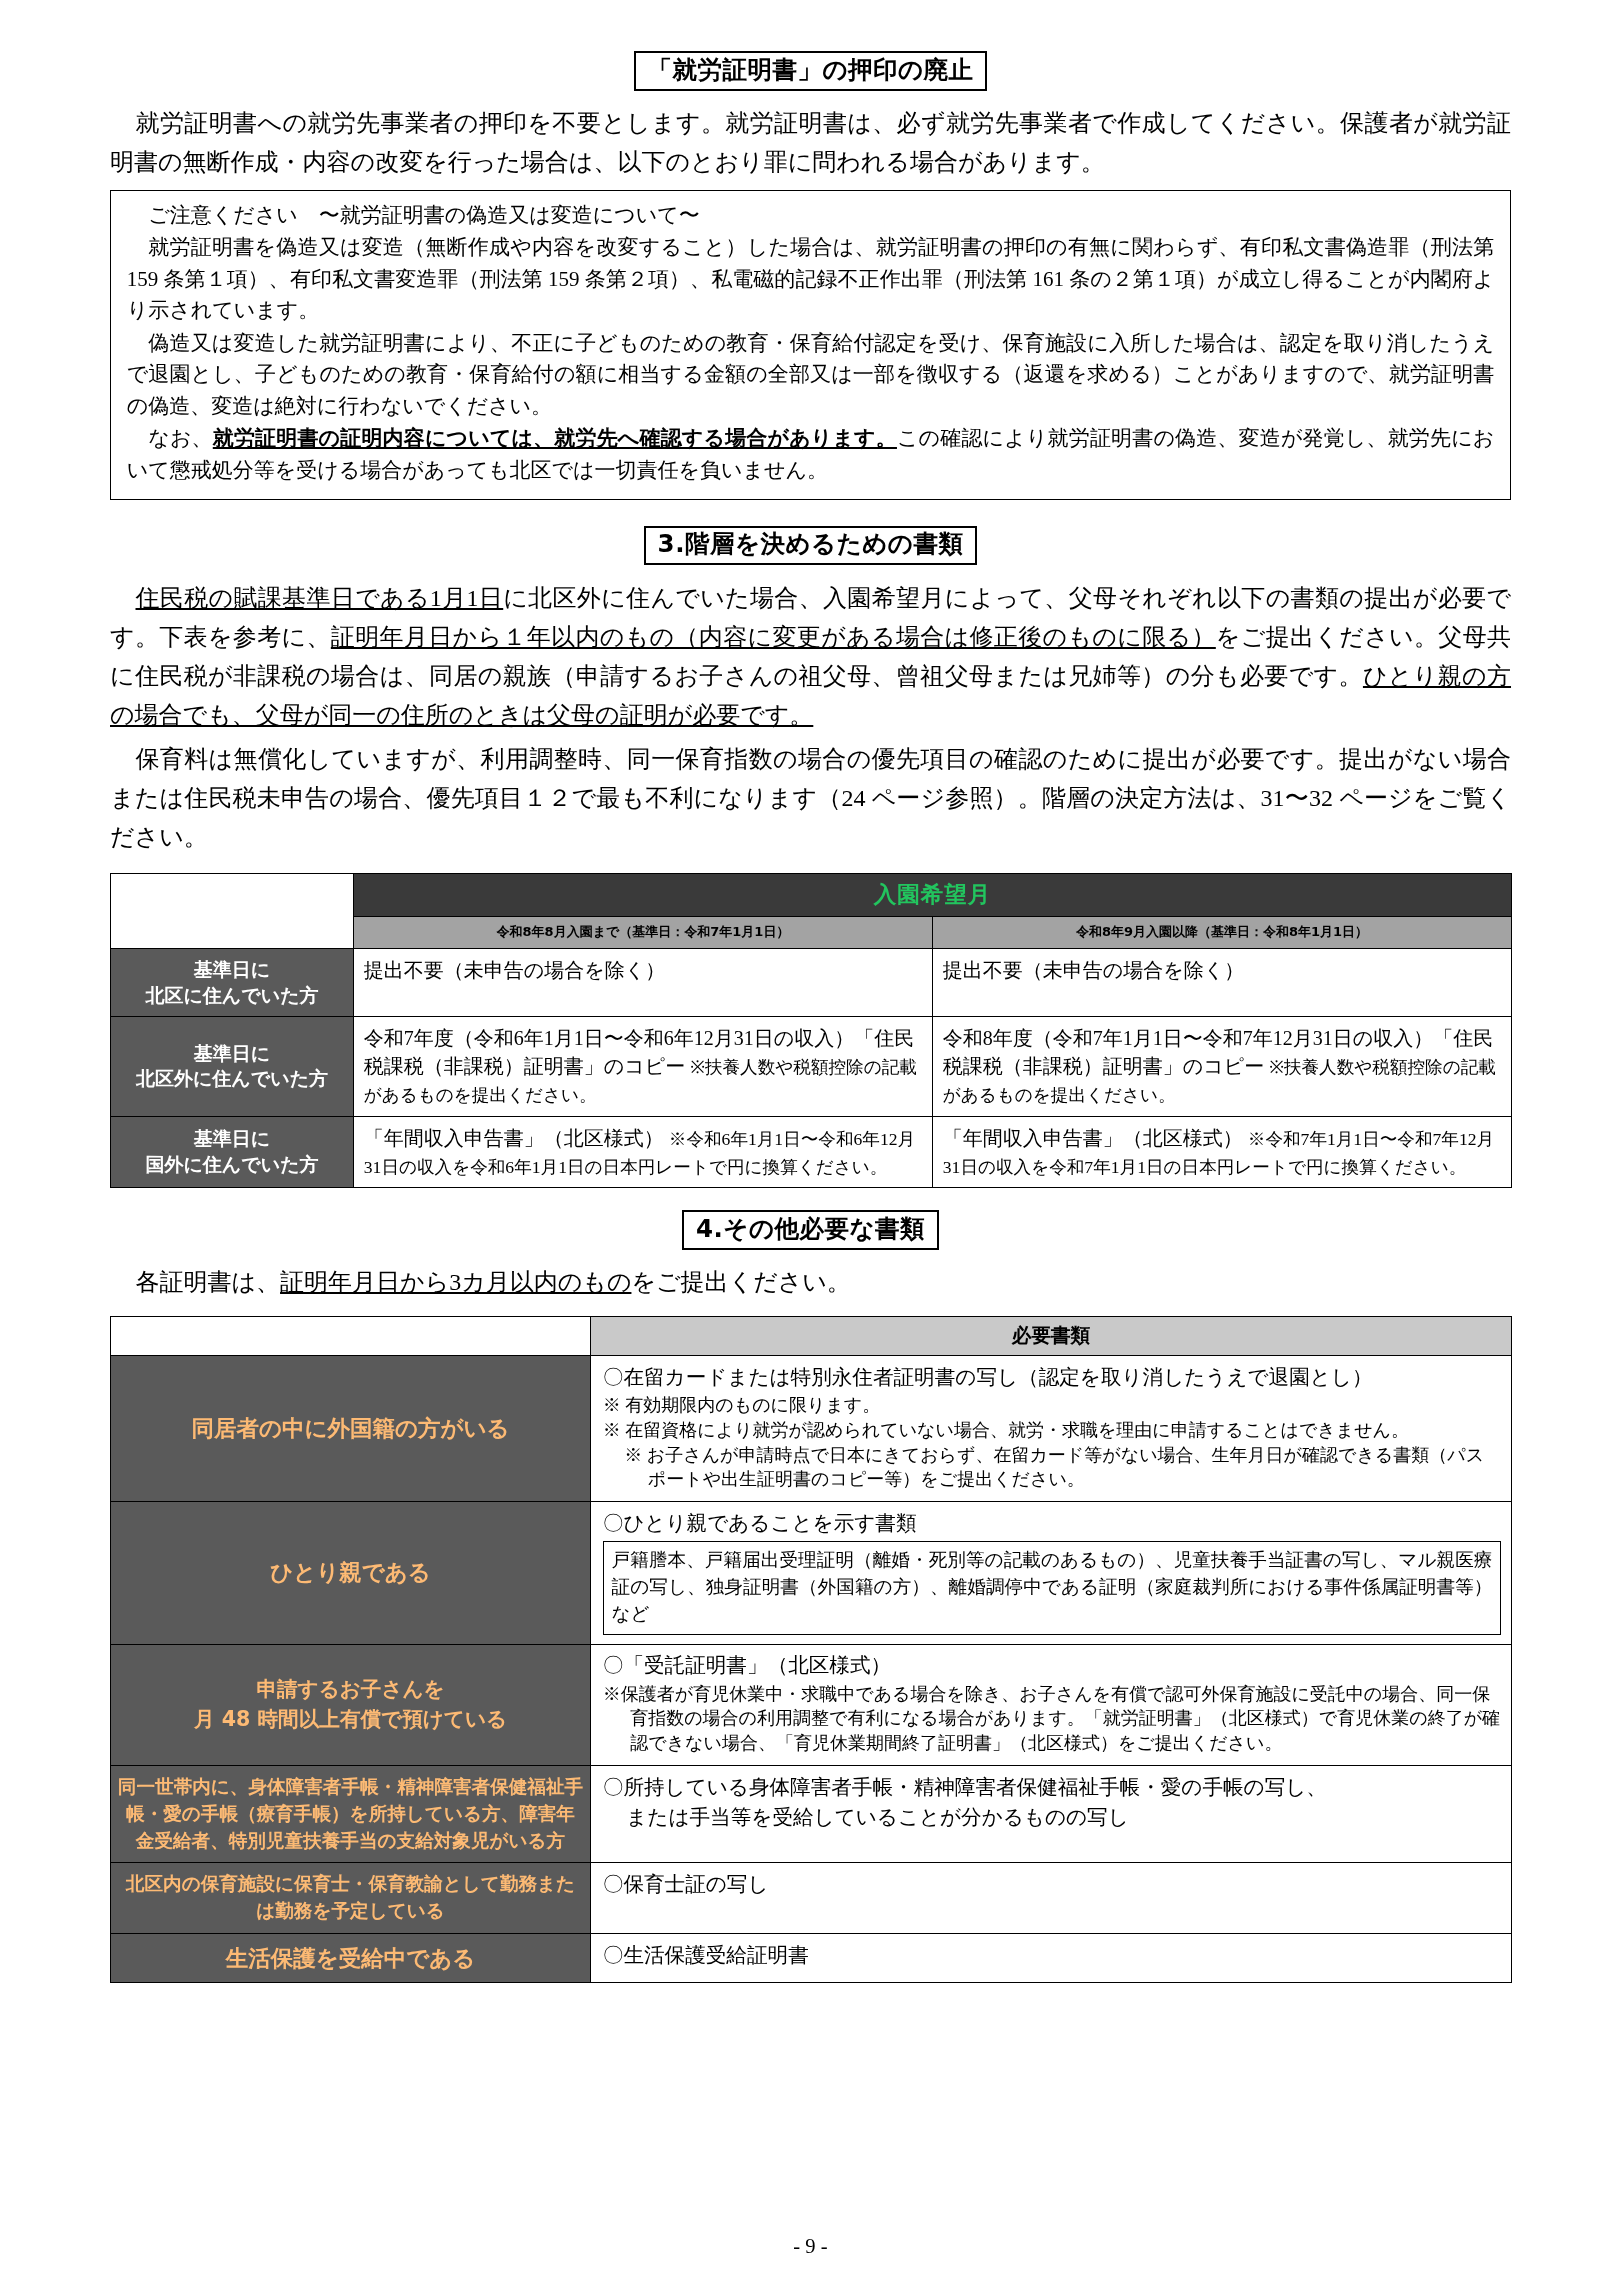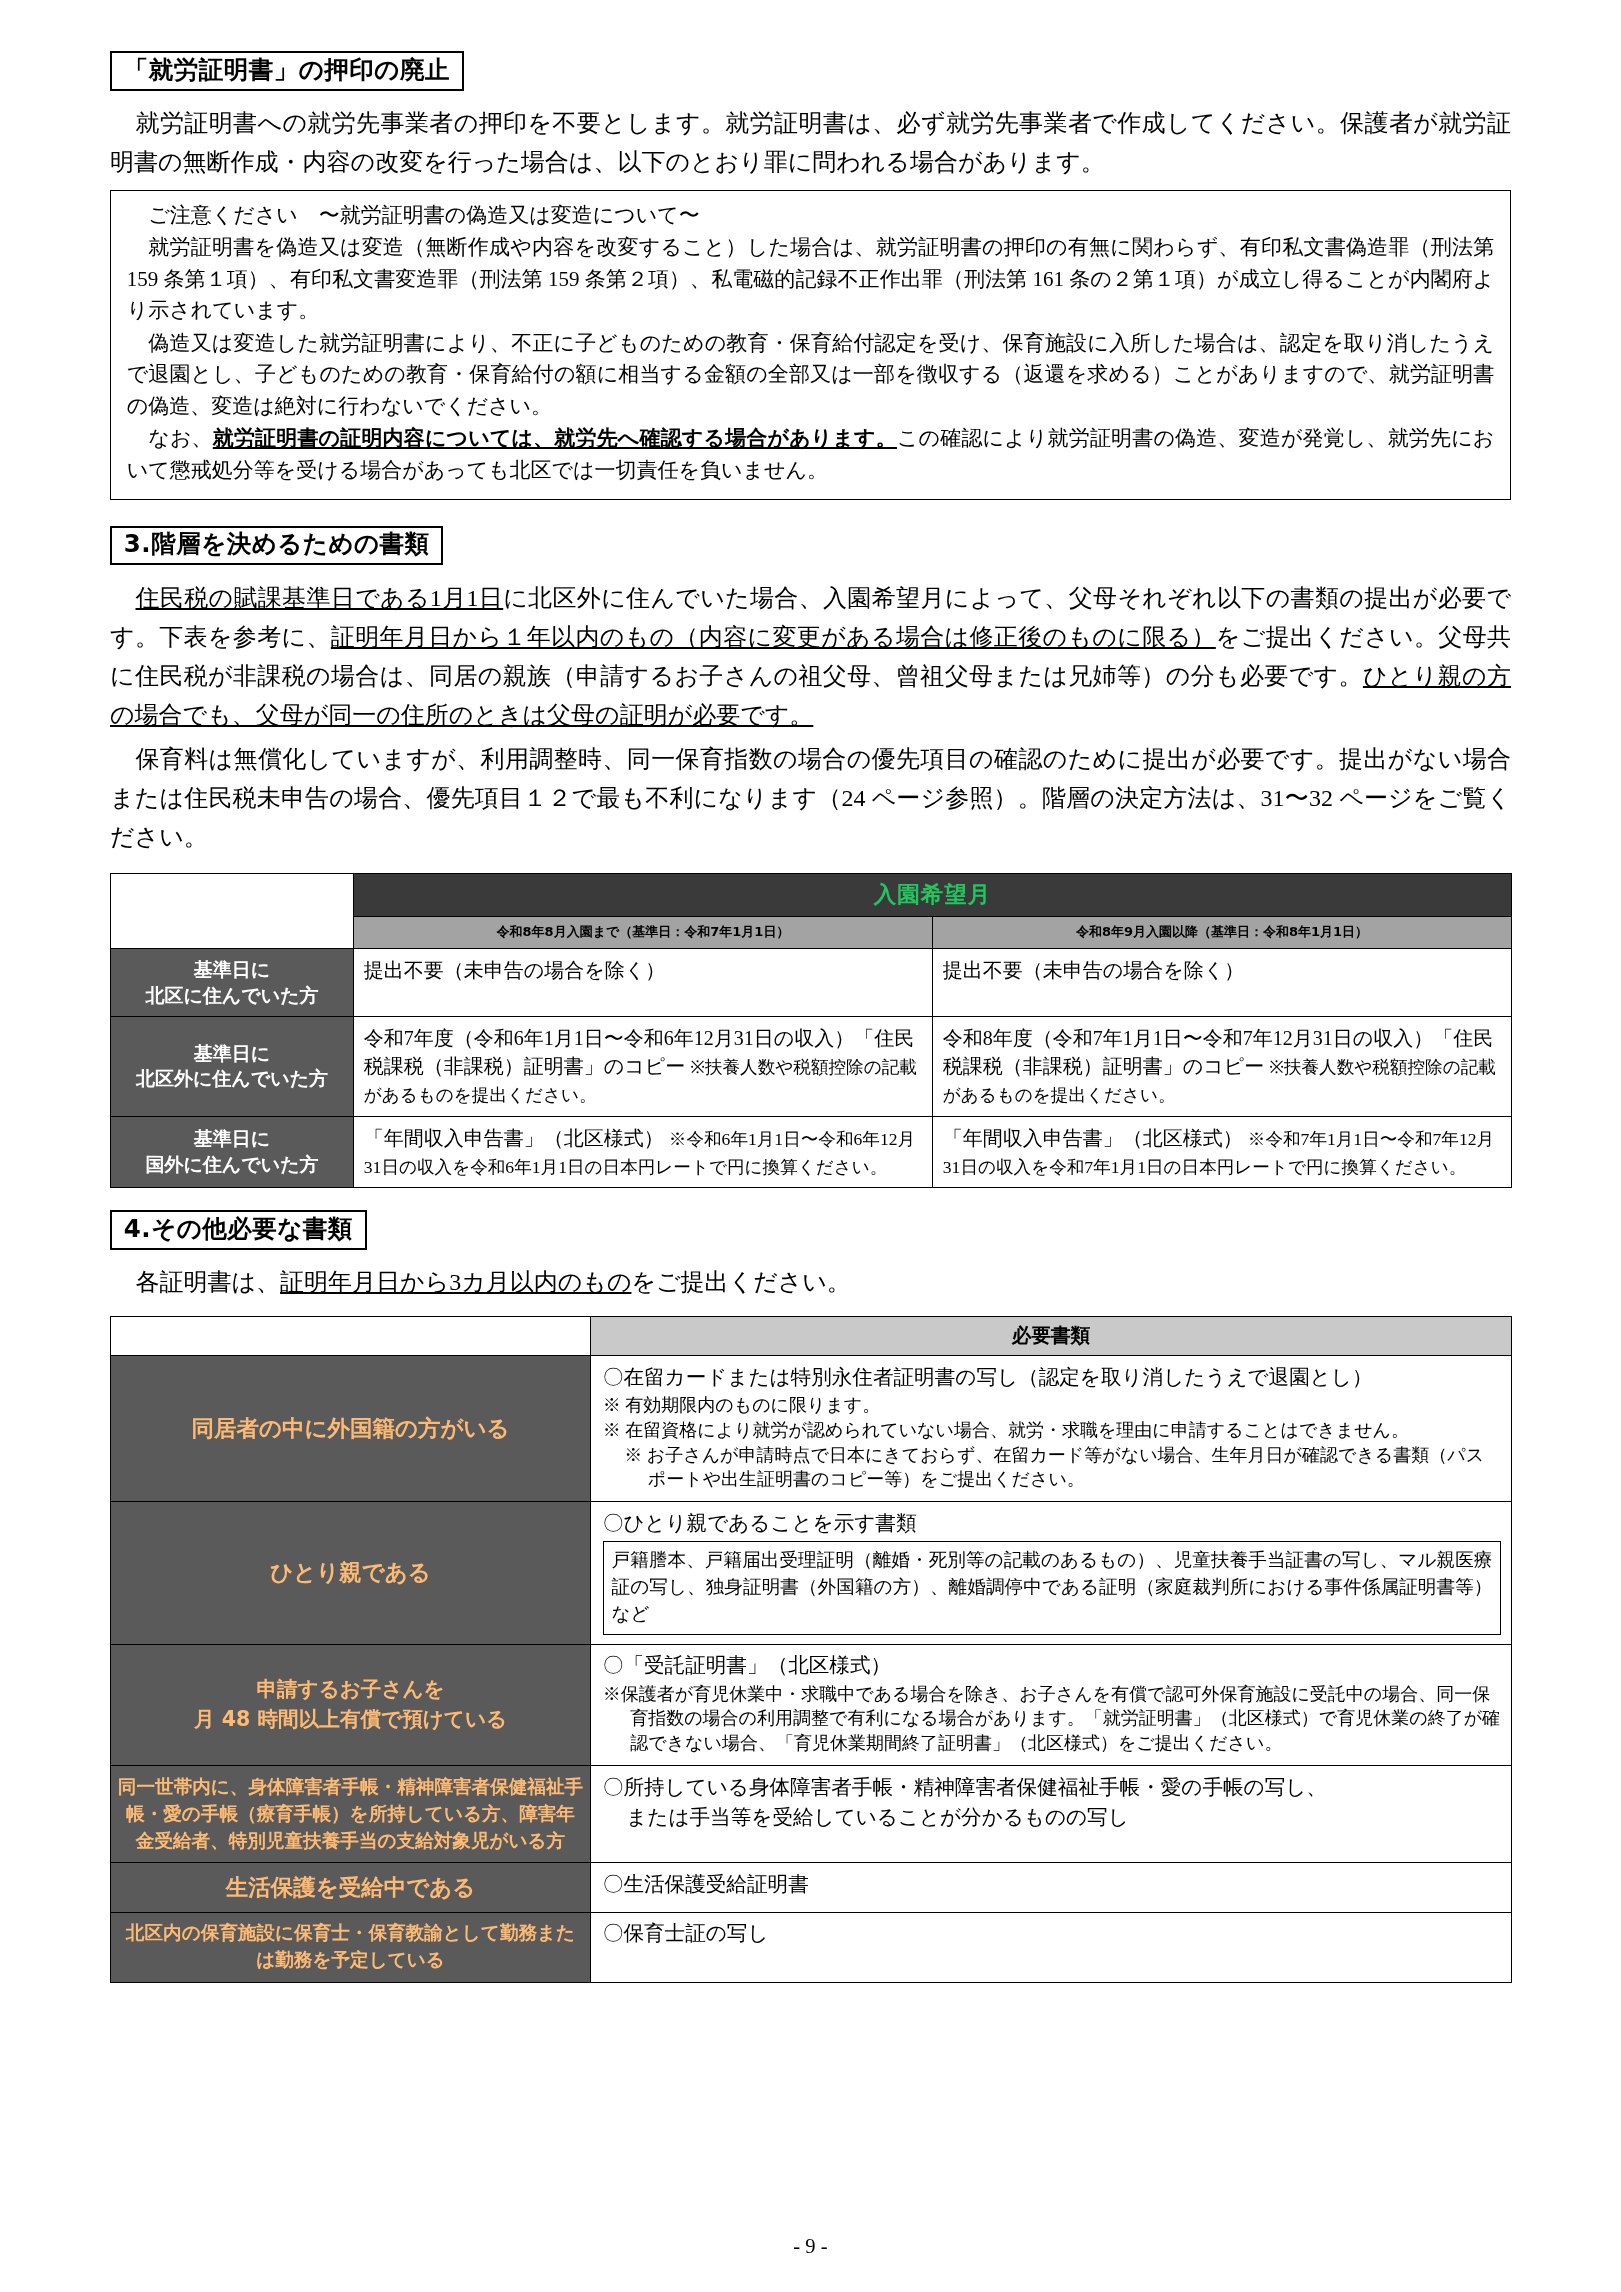--- a/index.html
+++ b/index.html
@@ -36,21 +36,21 @@
     position: relative;
   }
   .sec-head::after {
     content: "";
     position: absolute;
     left: 3.9px; right: -4.9px; top: 4.9px; bottom: -4.9px;
     border-right: 2px solid #000;
     border-bottom: 2px solid #000;
     z-index: -1;
   }
-  .sec-head-wrap { margin-bottom: 13.7px; }
+  .sec-head-wrap { margin-bottom: 13.7px; text-align: center; }
 
   p.body {
     font-size: 24px;
     line-height: 1.62;
     margin: 0 0 5.9px 0;
     text-align: justify;
   }
   .indent { text-indent: 25.5px; }
   .u { text-decoration: underline; }
 
@@ -311,30 +311,30 @@
 
     <tr>
       <td class="cond sm">同一世帯内に、身体障害者手帳・精神障害者保健福祉手帳・愛の手帳（療育手帳）を所持している方、障害年金受給者、特別児童扶養手当の支給対象児がいる方</td>
       <td class="docs">
         <span class="lead">〇所持している身体障害者手帳・精神障害者保健福祉手帳・愛の手帳の写し、</span>
         <span class="lead" style="padding-left:23.5px">または手当等を受給していることが分かるものの写し</span>
       </td>
     </tr>
 
     <tr>
+      <td class="cond sm">北区内の保育施設に保育士・保育教諭として勤務または勤務を予定している</td>
+      <td class="docs">
+        <span class="lead">〇保育士証の写し</span>
+      </td>
+    </tr>
+
+    <tr>
       <td class="cond big">生活保護を受給中である</td>
       <td class="docs">
         <span class="lead">〇生活保護受給証明書</span>
-      </td>
-    </tr>
-
-    <tr>
-      <td class="cond sm">北区内の保育施設に保育士・保育教諭として勤務または勤務を予定している</td>
-      <td class="docs">
-        <span class="lead">〇保育士証の写し</span>
       </td>
     </tr>
   </tbody>
     </table>
 
   <div class="pagenum">- 9 -</div>
 </div>
 
 
 </body></html>

